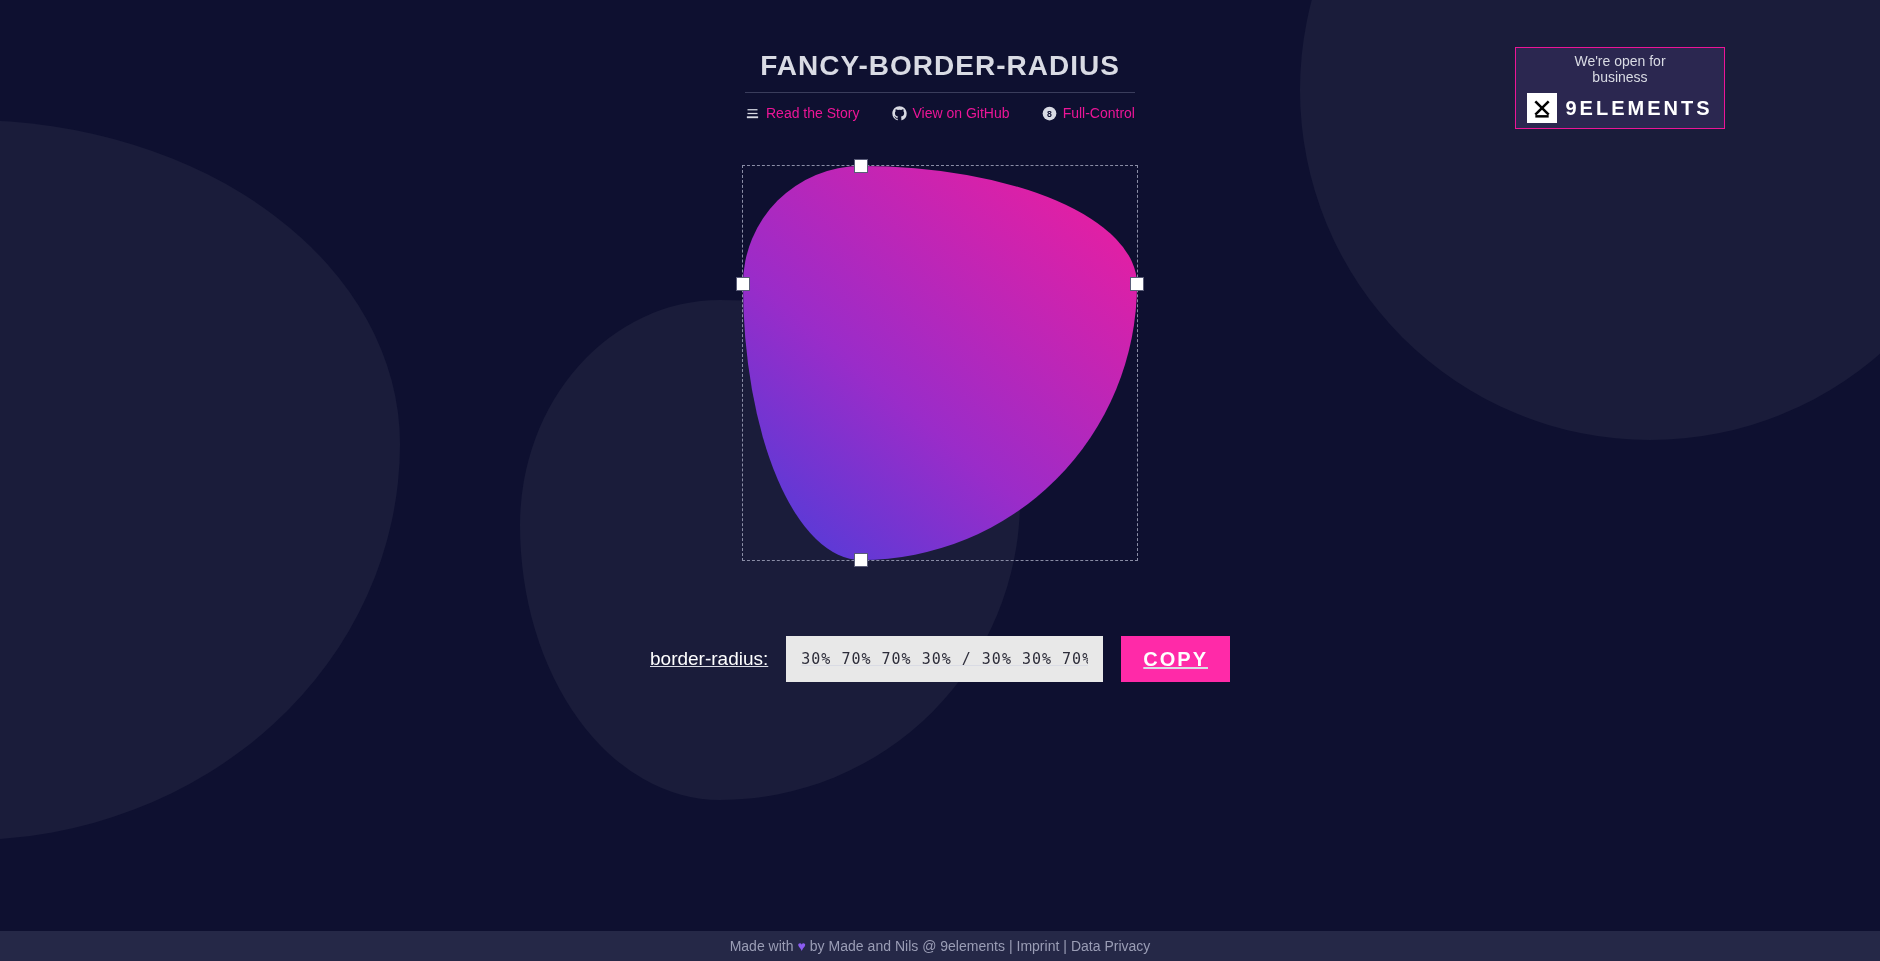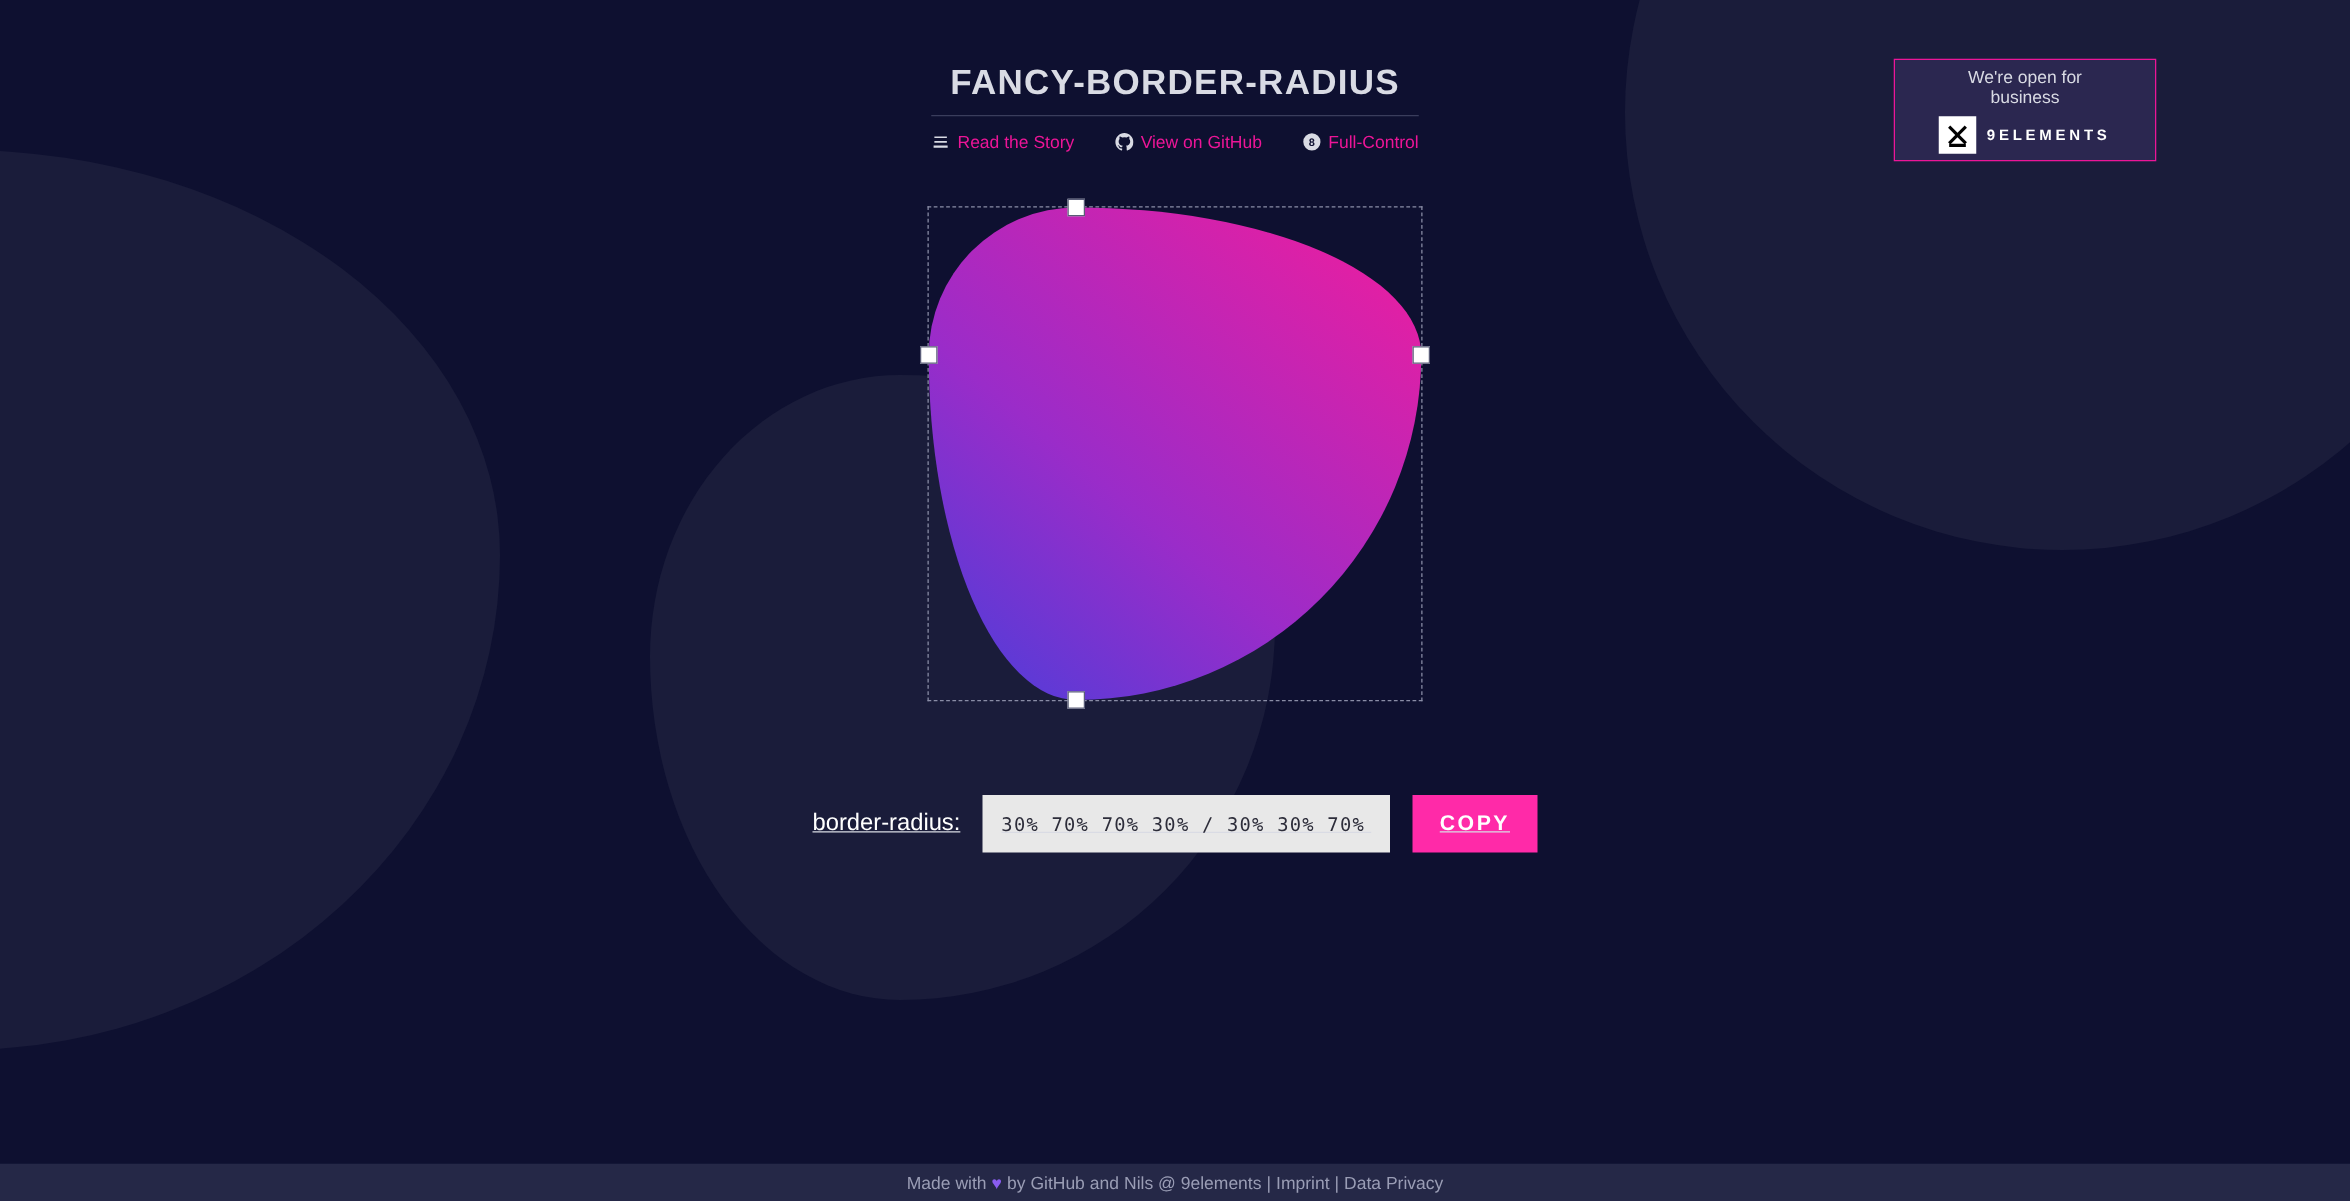--- a/index.html
+++ b/index.html
@@ -37,21 +37,21 @@
     border:1px solid var(--accent-pink);background:var(--callout-bg);
     display:flex;flex-direction:column;align-items:center;justify-content:center;gap:8px;
     padding:10px 30px;
   }
   .callout-text{font-size:14px;color:var(--text-light);text-align:center;}
   .callout-logo{display:flex;align-items:center;gap:8px;}
   .logo-square{
     width:30px;height:30px;background:#fff;display:flex;align-items:center;justify-content:center;
   }
   .logo-square svg{width:20px;height:20px;}
-  .logo-word{font-size:12px;letter-spacing:3px;font-weight:600;color:#fff;}
+  .logo-word{font-size:20px;letter-spacing:3px;font-weight:600;color:#fff;}
 
   
   .header{
     position:absolute;left:50%;top:50px;transform:translateX(-50%);
     text-align:center;width:390px;
   }
   h1{font-size:28px;font-weight:800;letter-spacing:1px;color:var(--text-light);}
   .hr{height:1px;background:#3a3d5c;margin:10px 0 12px 0;}
   .nav{display:flex;justify-content:space-between;gap:10px;font-size:14px;}
   .nav a{color:var(--accent-pink);text-decoration:none;display:inline-flex;align-items:center;gap:6px;cursor:pointer;}
@@ -85,21 +85,21 @@
     text-decoration:underline;
   }
   .row{display:flex;align-items:center;gap:18px;margin-bottom:24px;}
   .label{font-size:19px;color:#fff;white-space:nowrap;}
   .code-input{
     flex:1;background:#e8e8e8;color:#2d2d3a;border:none;height:46px;padding:0 15px;
     font-family:"Consolas",monospace;font-size:15px;letter-spacing:1px;
   }
   .copy-btn{
     background:var(--accent-pink-bright);color:#fff;border:none;height:46px;padding:0 22px;
-    font-size:17px;font-weight:700;letter-spacing:2px;cursor:pointer;
+    font-size:20px;font-weight:700;letter-spacing:2px;cursor:pointer;
   }
   .toggle{
     position:relative;width:38px;height:20px;background:#7f82a0;border-radius:20px;cursor:pointer;
   }
   .toggle-knob{
     position:absolute;left:2px;top:2px;width:16px;height:16px;background:#fff;border-radius:50%;
   }
 
   
   .footer{
@@ -180,20 +180,20 @@
     <span class="label">border-radius:</span>
     <input class="code-input" value="30% 70% 70% 30% / 30% 30% 70% 70%" style="">
     <button class="copy-btn">COPY</button>
   </div>
 </div>
 
 <div class="footer">
   <span>Made with</span>
   <span class="heart">♥</span>
   <span>by</span>
-  <a>GitHub</a>
+  <a>Made</a>
   <span>and</span>
   <a>Nils @ 9elements</a>
   <span> | </span>
   <a>Imprint</a>
   <span> | </span>
   <a>Data Privacy</a>
 </div>
 
 </body></html>

